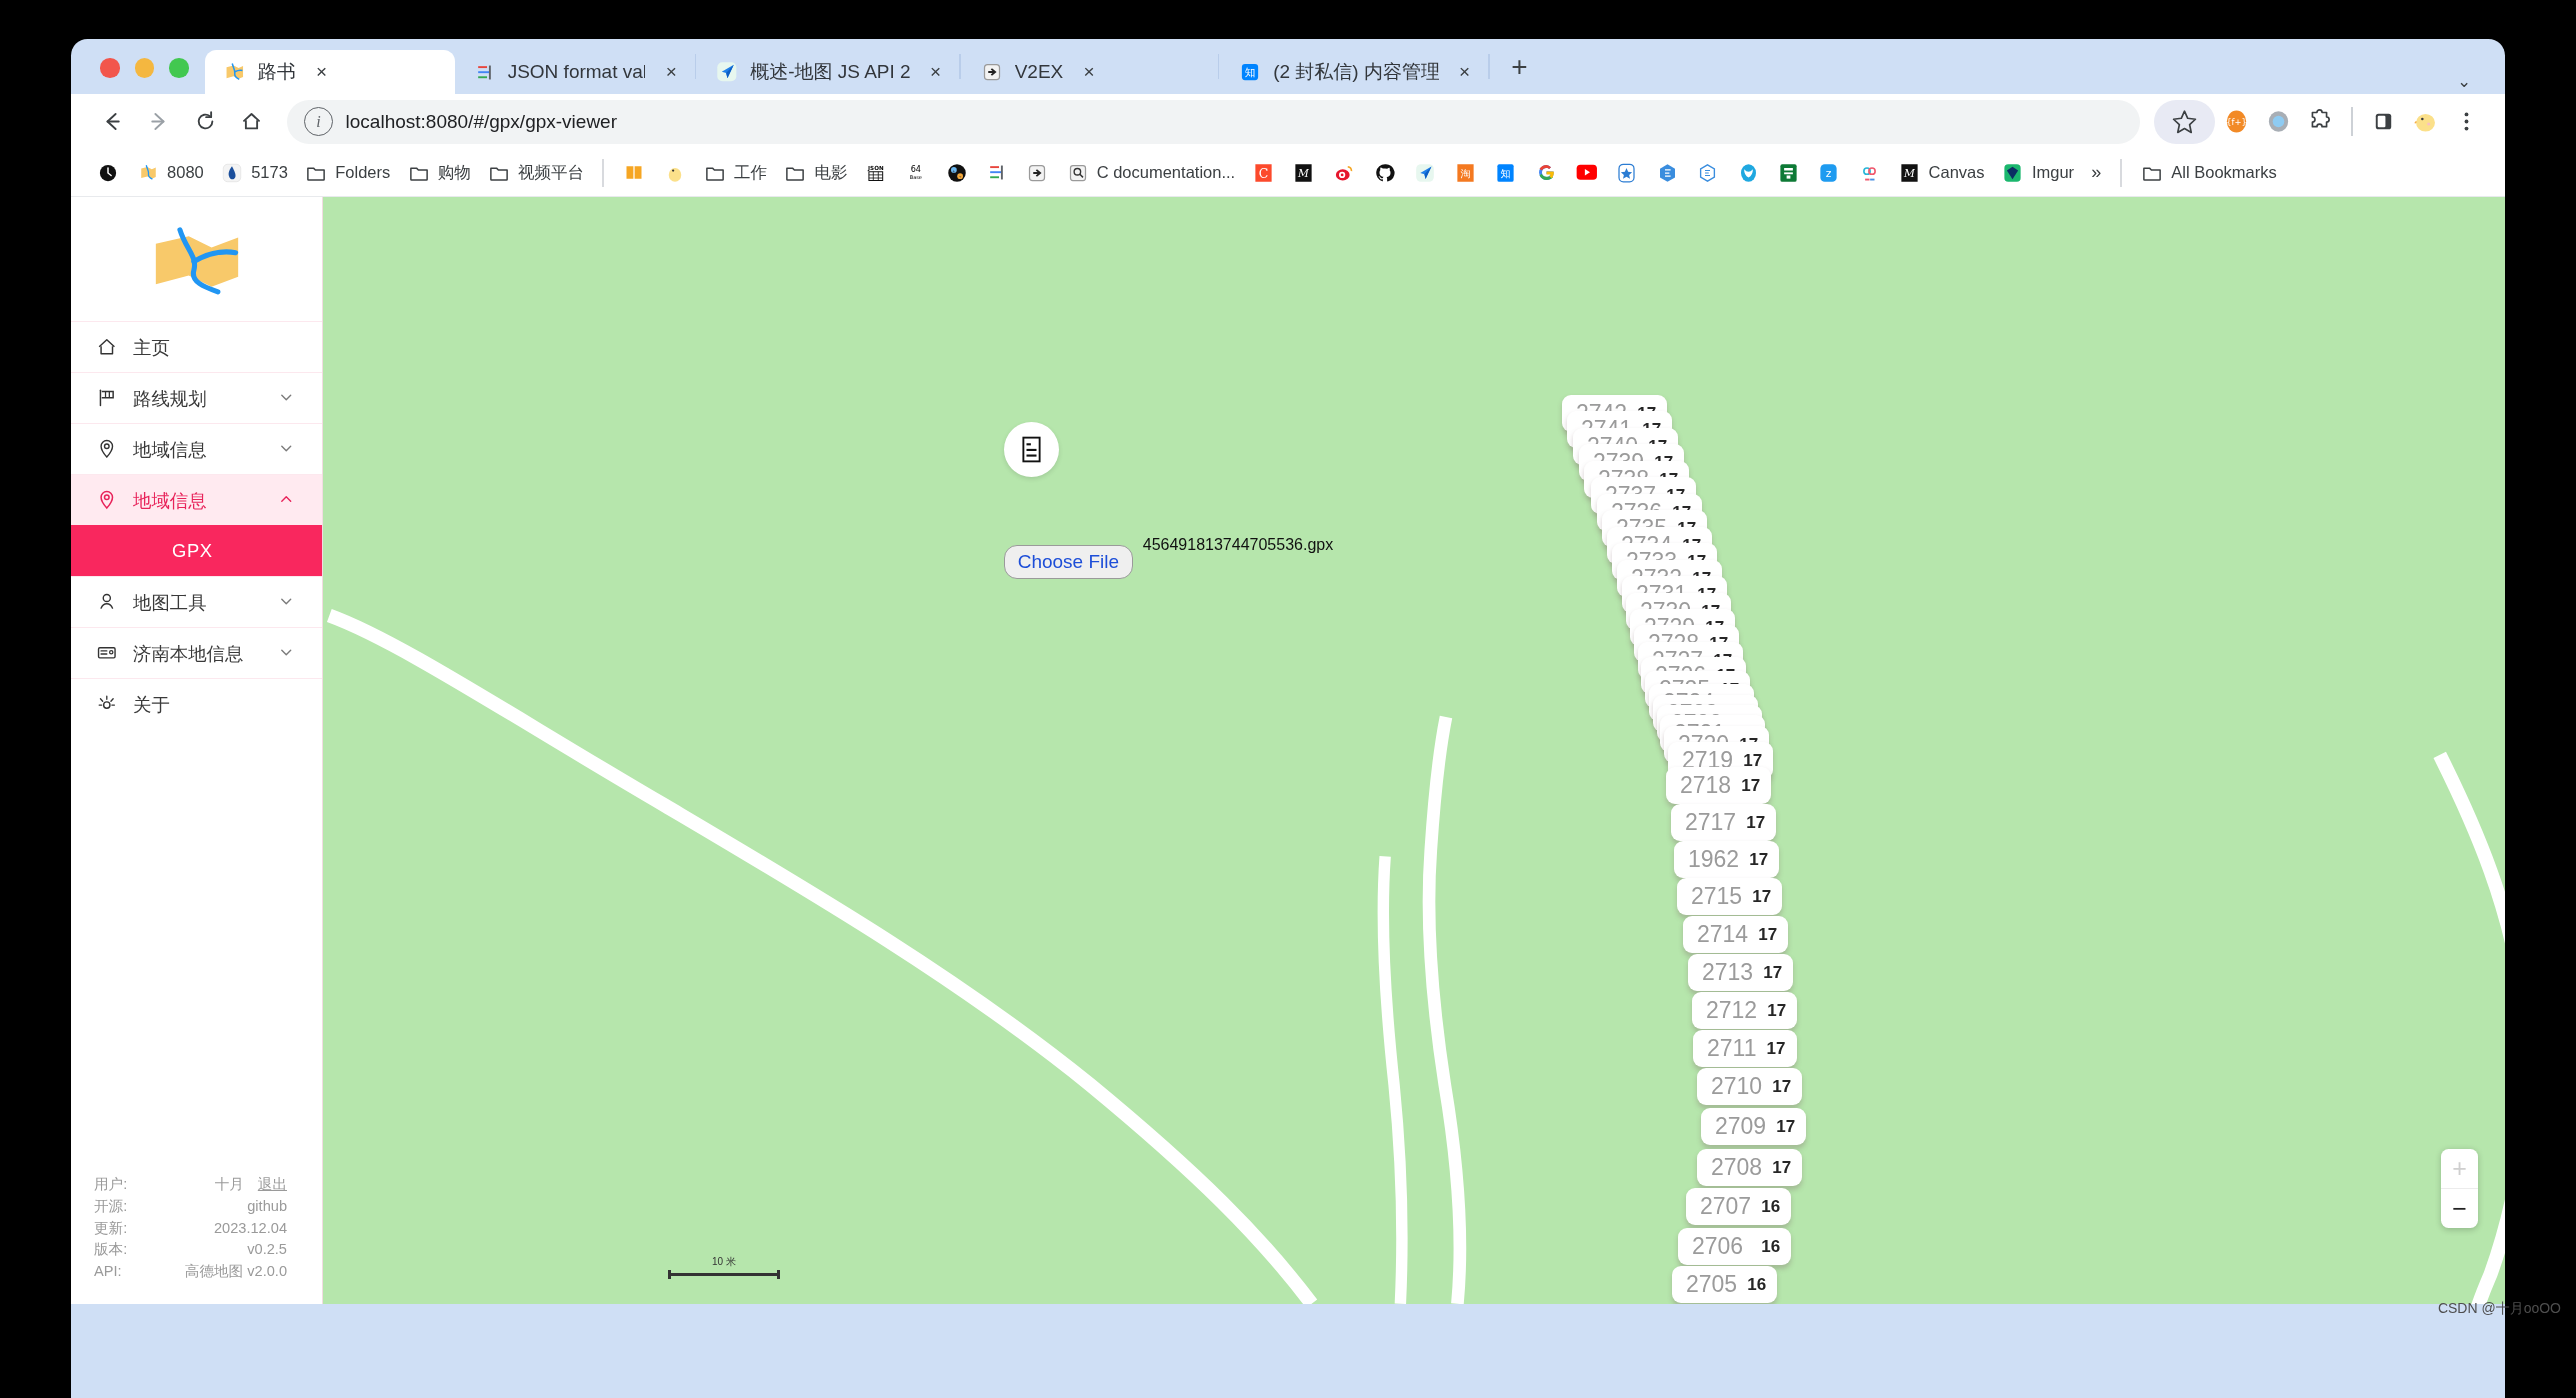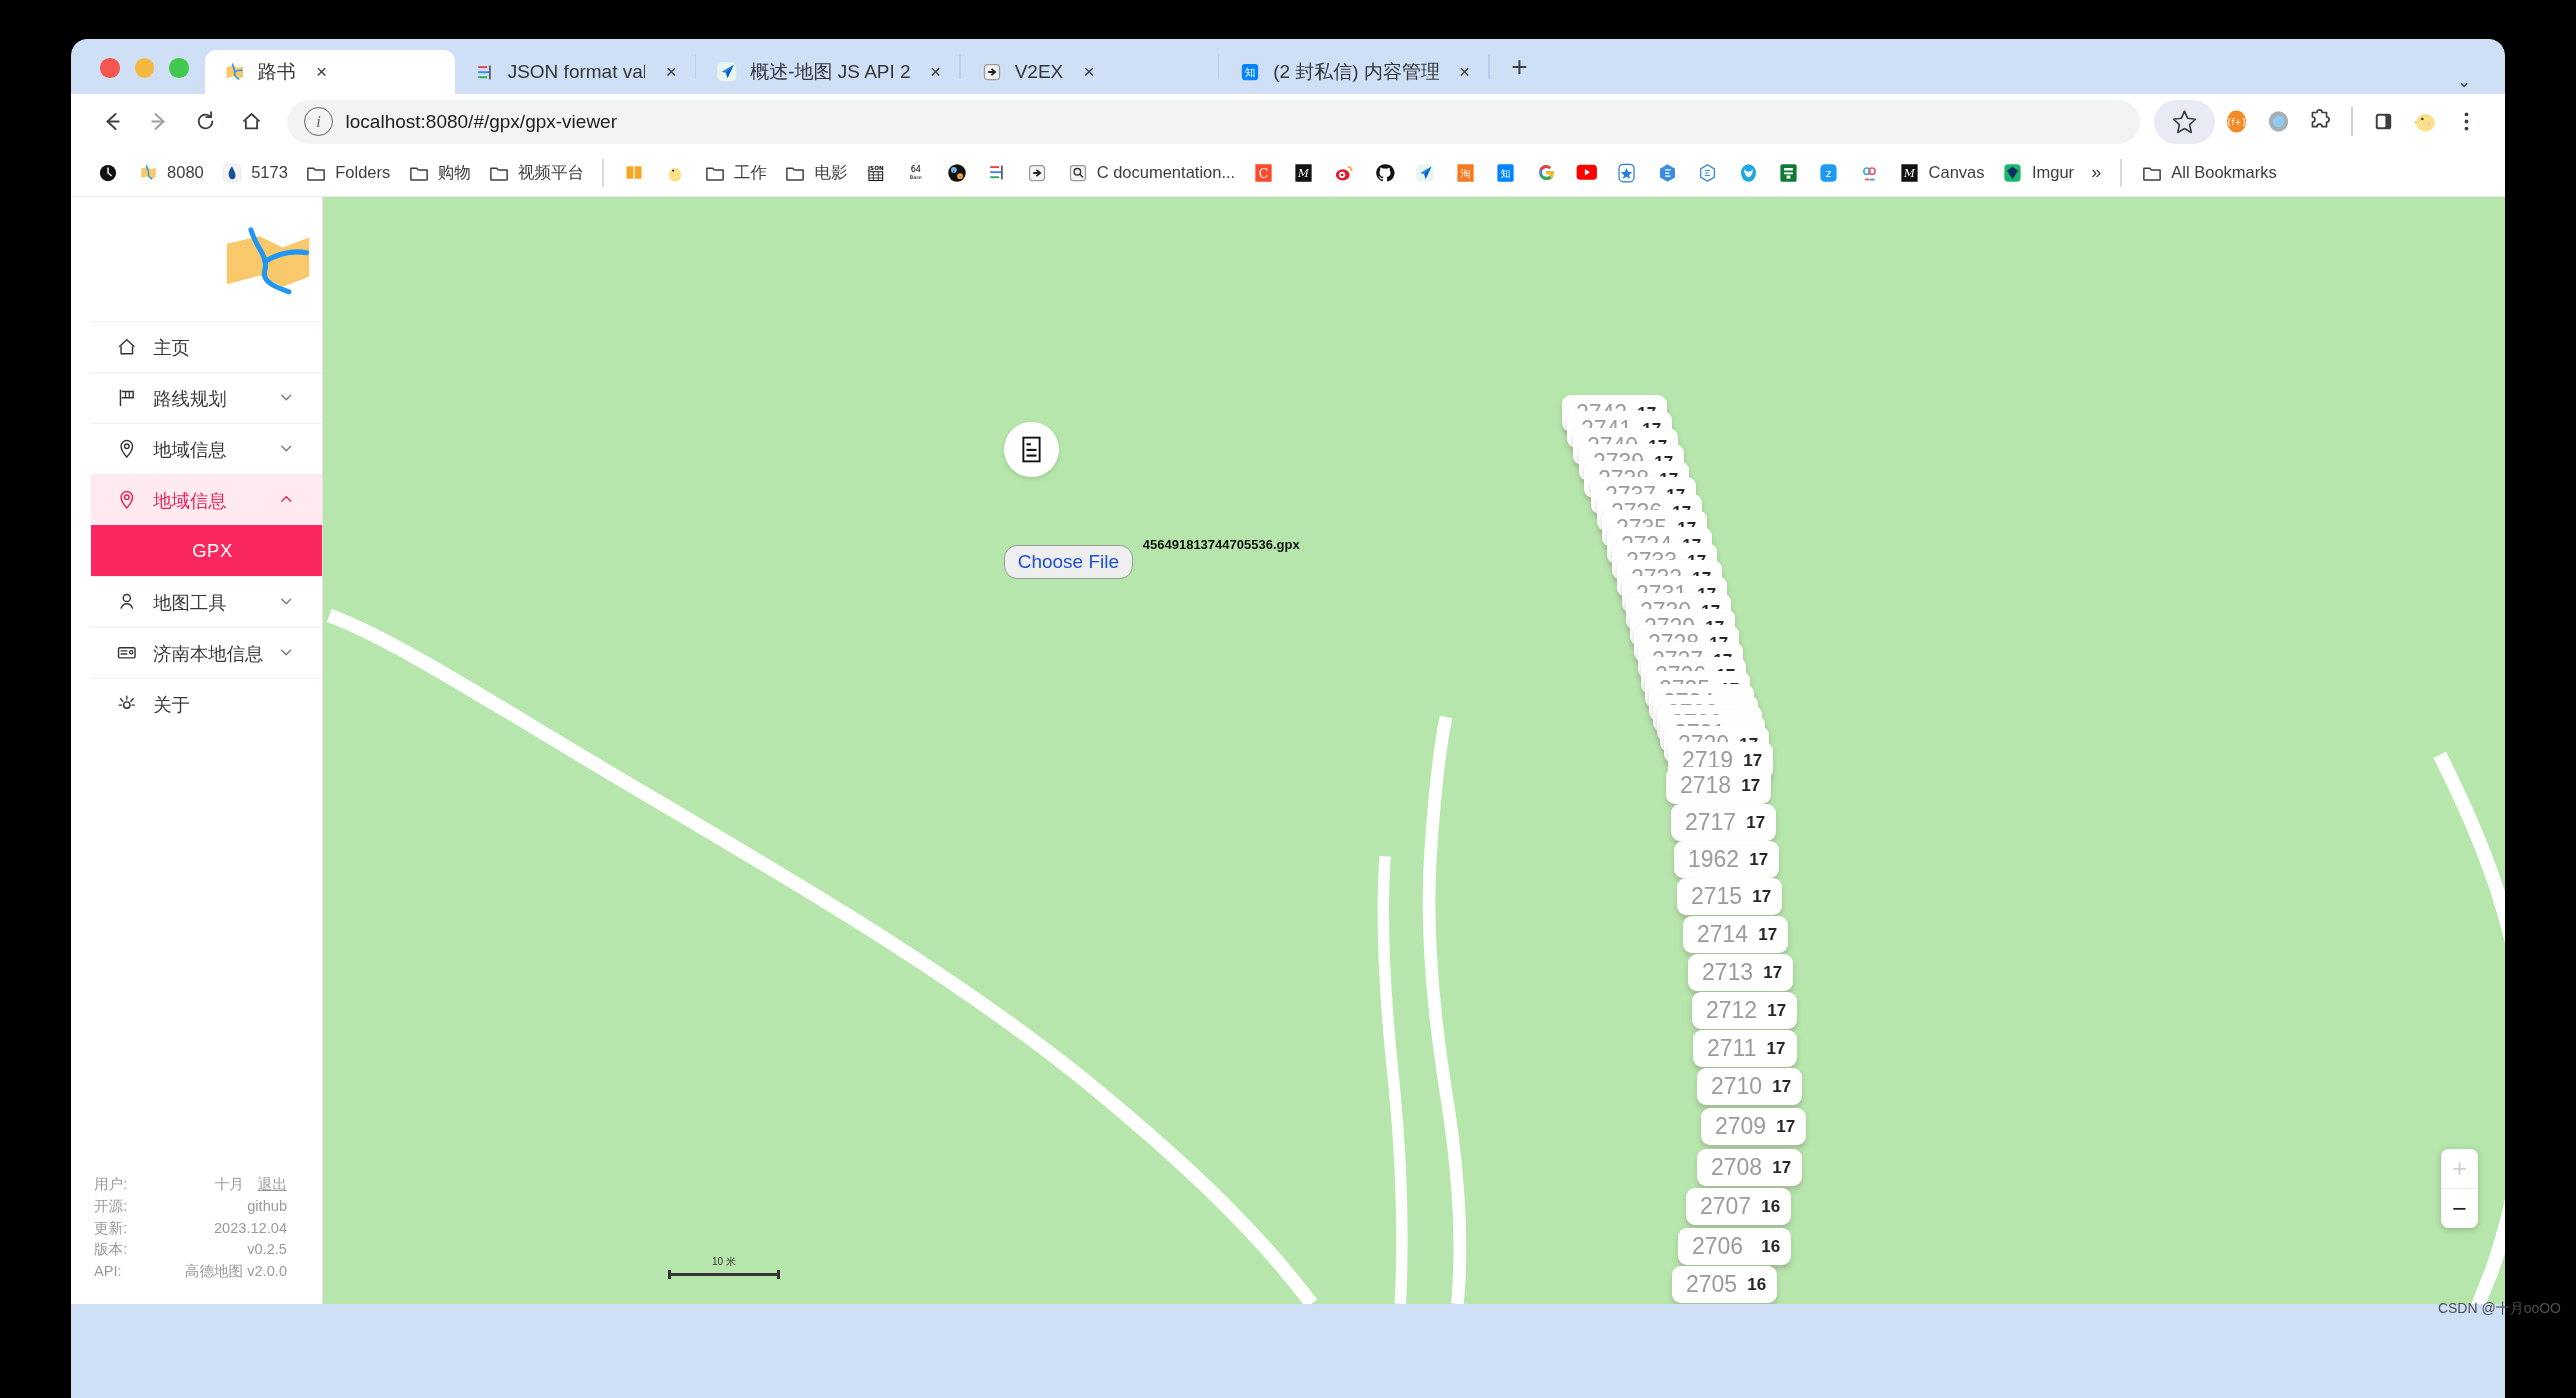--- a/index.html
+++ b/index.html
@@ -47,21 +47,21 @@
              border-bottom:0.6px solid #e8eaed;}
   .bm{display:flex;align-items:center;gap:7px;padding:0 8.2px;height:37px;border-radius:5px;white-space:nowrap;}
   .bm .lbl{font-size:16.5px;color:#3c4043;}
   .bm .ic{width:24px;height:24px;flex:0 0 24px;display:flex;align-items:center;justify-content:center;}
   .bmsep{width:1.9px;height:28px;background:#d8dade;margin:0 10px;}
   .chev{font-size:18px;color:#3c4043;padding:0 9px;}
 
   
   .app{display:flex;height:1107px;background:#fff;}
   .sidebar{width:251px;flex:0 0 251px;background:#fff;position:relative;
-           border-right:0.6px solid #f2dbe2;display:flex;flex-direction:column;align-items:flex-end;}
+           border-right:0.6px solid #f2dbe2;display:flex;flex-direction:column;}
   .logo{height:124px;display:flex;align-items:center;justify-content:center;}
   .navlist{flex:0 0 auto;}
   .navitem{height:51px;display:flex;align-items:center;padding:0 0 0 23px;gap:14px;
            border-top:0.6px solid #fce8ee;position:relative;box-sizing:border-box;}
   .navitem .nlabel{font-size:18.4px;color:#3a3a3a;flex:1;}
   .navitem .nico{width:25px;height:25px;flex:0 0 25px;display:flex;align-items:center;justify-content:center;}
   .navitem .ncaret{margin-right:28px;color:#7b7b7b;}
   .navitem.sel{background:#ffeaf0;}
   .navitem.sel .nlabel{color:#e8235a;}
   .navitem.sel .ncaret{color:#e8235a;}
@@ -76,21 +76,21 @@
   .sidefoot a.out{color:#9a9a9a;text-decoration:underline;margin-left:14px;}
 
   
   .map{flex:1;position:relative;background:#b6e6ac;overflow:hidden;}
   .uploadwrap{position:absolute;left:681px;top:225px;}
   .filebubble{width:55px;height:55px;border-radius:50%;background:#fff;display:flex;
               align-items:center;justify-content:center;box-shadow:0 1.9px 5.7px rgba(0,0,0,.12);}
   .filerow{margin-top:33px;display:flex;align-items:center;gap:10px;}
   .choosebtn{background:#efefef;border:1.3px solid #9a9a9a;border-radius:13px;padding:5px 12.7px;
              font-size:19px;color:#1d4ed8;font-family:"Liberation Sans",sans-serif;margin-top:35px;}
-  .fname{font-size:13px;color:#111;font-weight:bold;}
+  .fname{font-size:16px;color:#111;}
 
   .marker{position:absolute;height:37px;background:#fff;border-radius:9px;
           box-shadow:0 3.2px 5.7px rgba(120,90,95,.30);display:flex;align-items:center;
           padding:0 11.4px 0 14px;gap:10px;box-sizing:border-box;}
   .marker .mi{font-size:23px;color:#9b9b9b;line-height:1;}
   .marker .mv{font-size:17px;color:#262626;font-weight:bold;line-height:1;}
 
   .scalebar{position:absolute;left:345px;bottom:28px;width:112px;}
   .scalebar .txt{font-size:10px;color:#333;text-align:center;line-height:16.5px;}
   .scalebar .bar{height:3.2px;background:#333;position:relative;margin-top:2.5px;}

